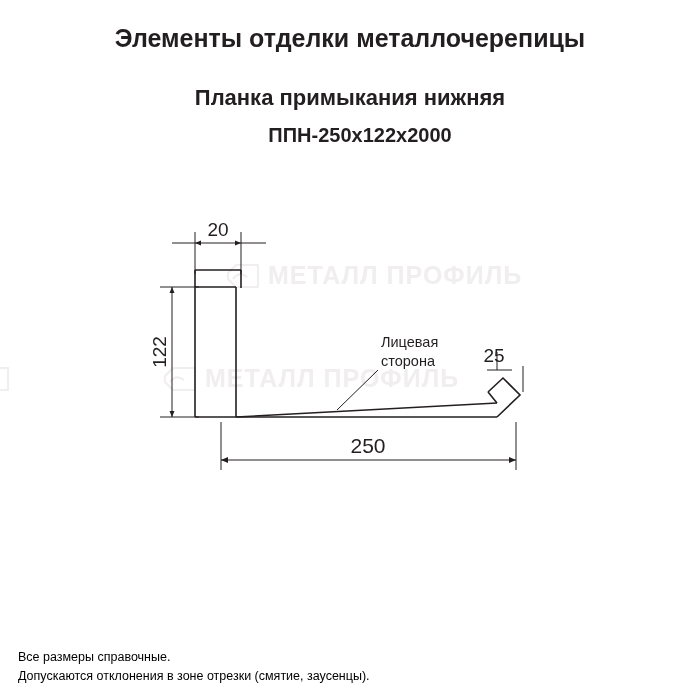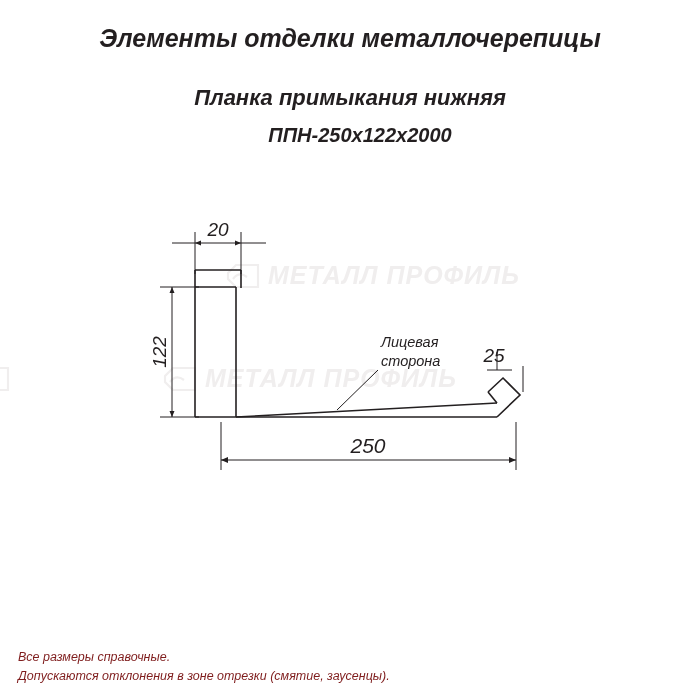--- a/index.html
+++ b/index.html
@@ -12,21 +12,20 @@
     background: #ffffff;
     font-family: "Liberation Sans", sans-serif;
     color: #231f20;
     overflow: hidden;
     position: relative;
   }
   .page {
     position: relative;
     width: 700px;
     height: 700px;
-    font-style: italic;
   }
   .title-main {
     position: absolute;
     top: 24px;
     left: 0;
     width: 700px;
     text-align: center;
     font-size: 25px;
     font-weight: bold;
     letter-spacing: 0px;
@@ -55,21 +54,21 @@
     left: 0;
     width: 700px;
     height: 430px;
   }
   .footer {
     position: absolute;
     left: 18px;
     bottom: 14px;
     font-size: 12.5px;
     line-height: 19px;
-    color: #7f1d1d;
+    color: #000000;
   }
   .footer div {
     white-space: nowrap;
   }
   svg text {
     font-family: "Liberation Sans", sans-serif;
     fill: #231f20;
   }
   .dim-text {
     font-size: 19px;

